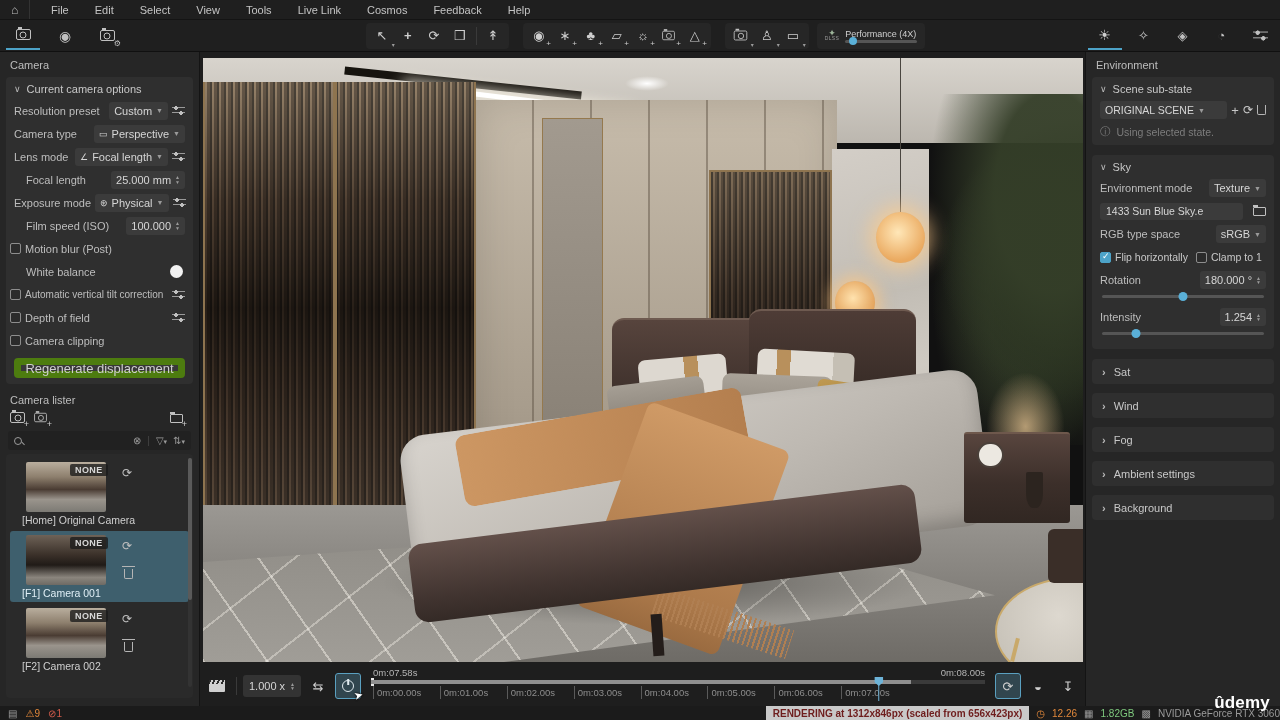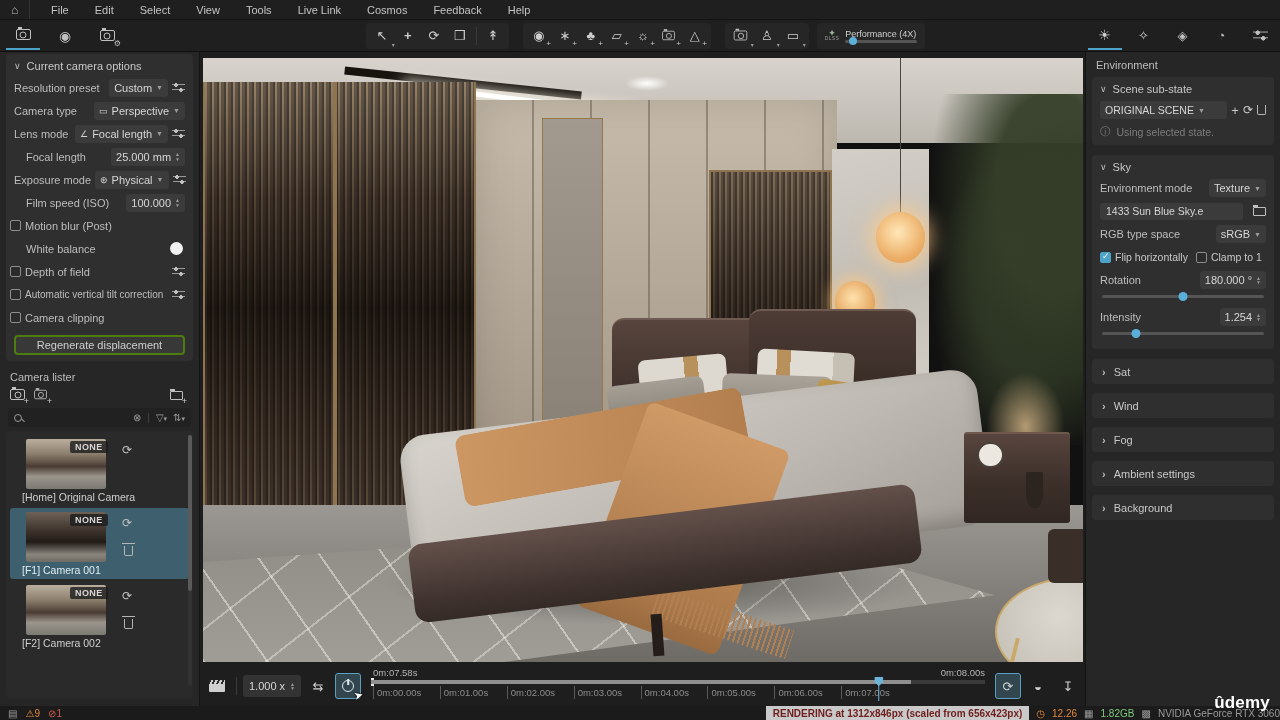--- a/index.html
+++ b/index.html
@@ -61,22 +61,22 @@
   .stepper{display:flex;flex-direction:column;font-size:5px;line-height:4.5px;color:#9a9a9a}
   .tune-icon{width:13px;height:11px;flex:none;display:inline-block;background:
     radial-gradient(circle at 4px 3px,#c0c0c0 1.7px,transparent 2.1px),
     radial-gradient(circle at 9px 8px,#c0c0c0 1.7px,transparent 2.1px),
     linear-gradient(#9a9a9a,#9a9a9a) 0 2.3px/13px 1.2px no-repeat,
     linear-gradient(#9a9a9a,#9a9a9a) 0 7.3px/13px 1.2px no-repeat}
   .cb{width:11px;height:11px;border:1px solid #8d8d8d;border-radius:2px;background:#2b2b2b;flex:none;position:relative}
   .cb.checked{background:#4da3c8;border-color:#4da3c8}
   .cb.checked::after{content:"✓";position:absolute;left:1px;top:-2px;font-size:9px;color:#fff}
   .wb-circle{width:13px;height:13px;border-radius:50%;background:#f2f2f2;margin-left:auto;margin-right:2px}
-  .regen-btn{margin-top:6px;height:20px;width:100%;background:#383838;border:2px solid #4d7c0f;border-radius:4px;
-    color:#cfcfcf;display:flex;align-items:center;justify-content:center;font-size:11px}
+  .regen-btn{margin-top:6px;height:20px;width:100%;background:#383838;border:7px solid #4d7c0f;border-radius:4px;
+    color:#cfcfcf;display:flex;align-items:center;justify-content:center;font-size:13px}
 
   
   .lister-head-icons{display:flex;align-items:center;gap:8px;padding:2px 10px 4px}
   .cam-icon{position:relative;width:15px;height:11px;border:1.4px solid #c0c0c0;border-radius:2px;display:inline-block;flex:none}
   .cam-icon::before{content:"";position:absolute;width:5px;height:5px;border:1.4px solid #c0c0c0;border-radius:50%;
     left:50%;top:50%;transform:translate(-50%,-50%)}
   .cam-icon::after{content:"";position:absolute;width:4px;height:2px;background:#c0c0c0;top:-3px;left:1px}
   .icon-plus{position:absolute;right:-4px;bottom:-4px;font-size:9px;color:#d0d0d0}
   .folder-icon{position:relative;width:13px;height:9px;border:1.3px solid #c0c0c0;border-radius:1px;display:inline-block}
   .folder-icon::before{content:"";position:absolute;width:5px;height:2px;background:#c0c0c0;top:-3px;left:-1px}
@@ -241,20 +241,21 @@
         </span>
       <span class="panel-tab">
           <span class="tune-icon" style="transform:scale(1.15)"></span>
         </span>
     </div>
   </div>
 
   <div class="content">
 
     <div class="left-panel">
+      <div class="panel-title">Camera</div>
 
       <div class="group">
         <div class="group-head">
           <span class="chev-open">∨</span>
           <span>Current camera options</span>
         </div>
 
         <div class="opt-row">
           <span class="lbl">Resolution preset</span>
           <span class="dd">
@@ -307,26 +308,26 @@
           <span class="cb"></span>
           <span class="lbl">Motion blur (Post)</span>
         </div>
 
         <div class="opt-row">
           <span class="lbl sub">White balance</span>
           <span class="wb-circle"></span>
         </div>
         <div class="opt-row" style="margin-left:-4px">
           <span class="cb"></span>
-          <span class="lbl">Depth of field</span>
+          <span class="lbl" style="font-size:10px">Automatic vertical tilt correction</span>
           <span class="tune-icon"></span>
         </div>
         <div class="opt-row" style="margin-left:-4px">
           <span class="cb"></span>
-          <span class="lbl" style="font-size:10px">Automatic vertical tilt correction</span>
+          <span class="lbl">Depth of field</span>
           <span class="tune-icon"></span>
         </div>
         <div class="opt-row" style="margin-left:-4px">
           <span class="cb"></span>
           <span class="lbl">Camera clipping</span>
         </div>
 
         <div class="regen-btn">Regenerate displacement</div>
       </div>
 

